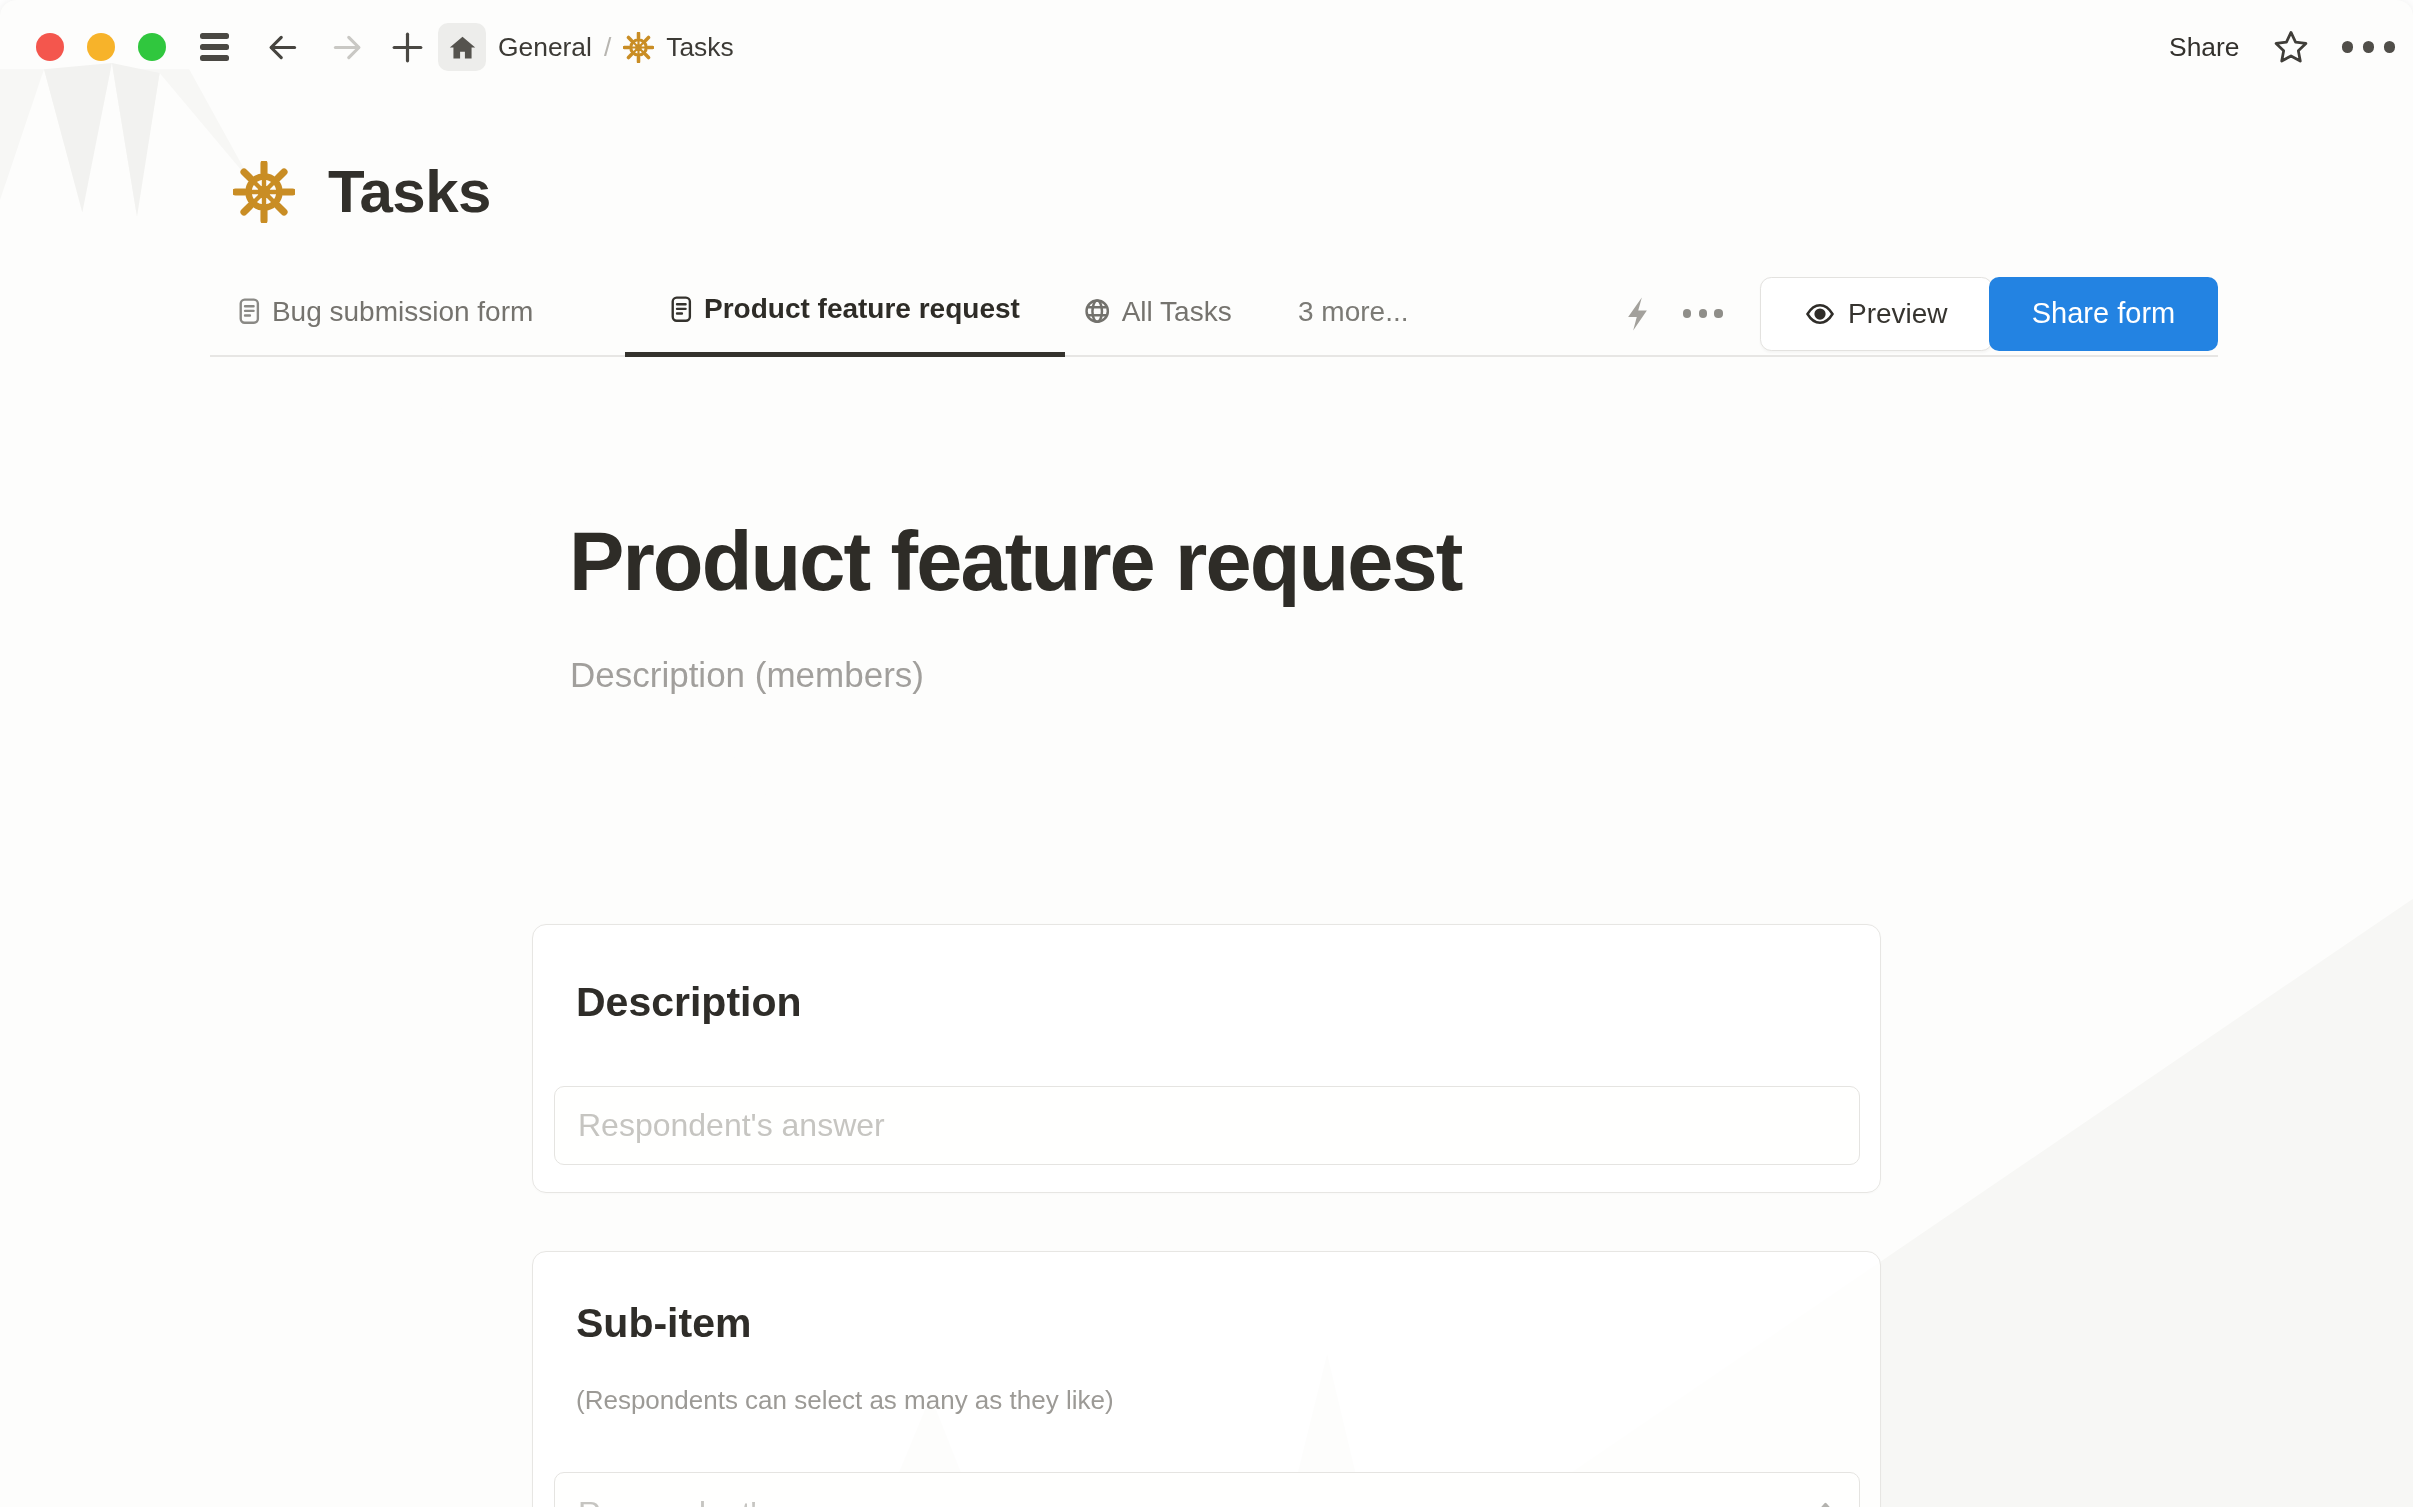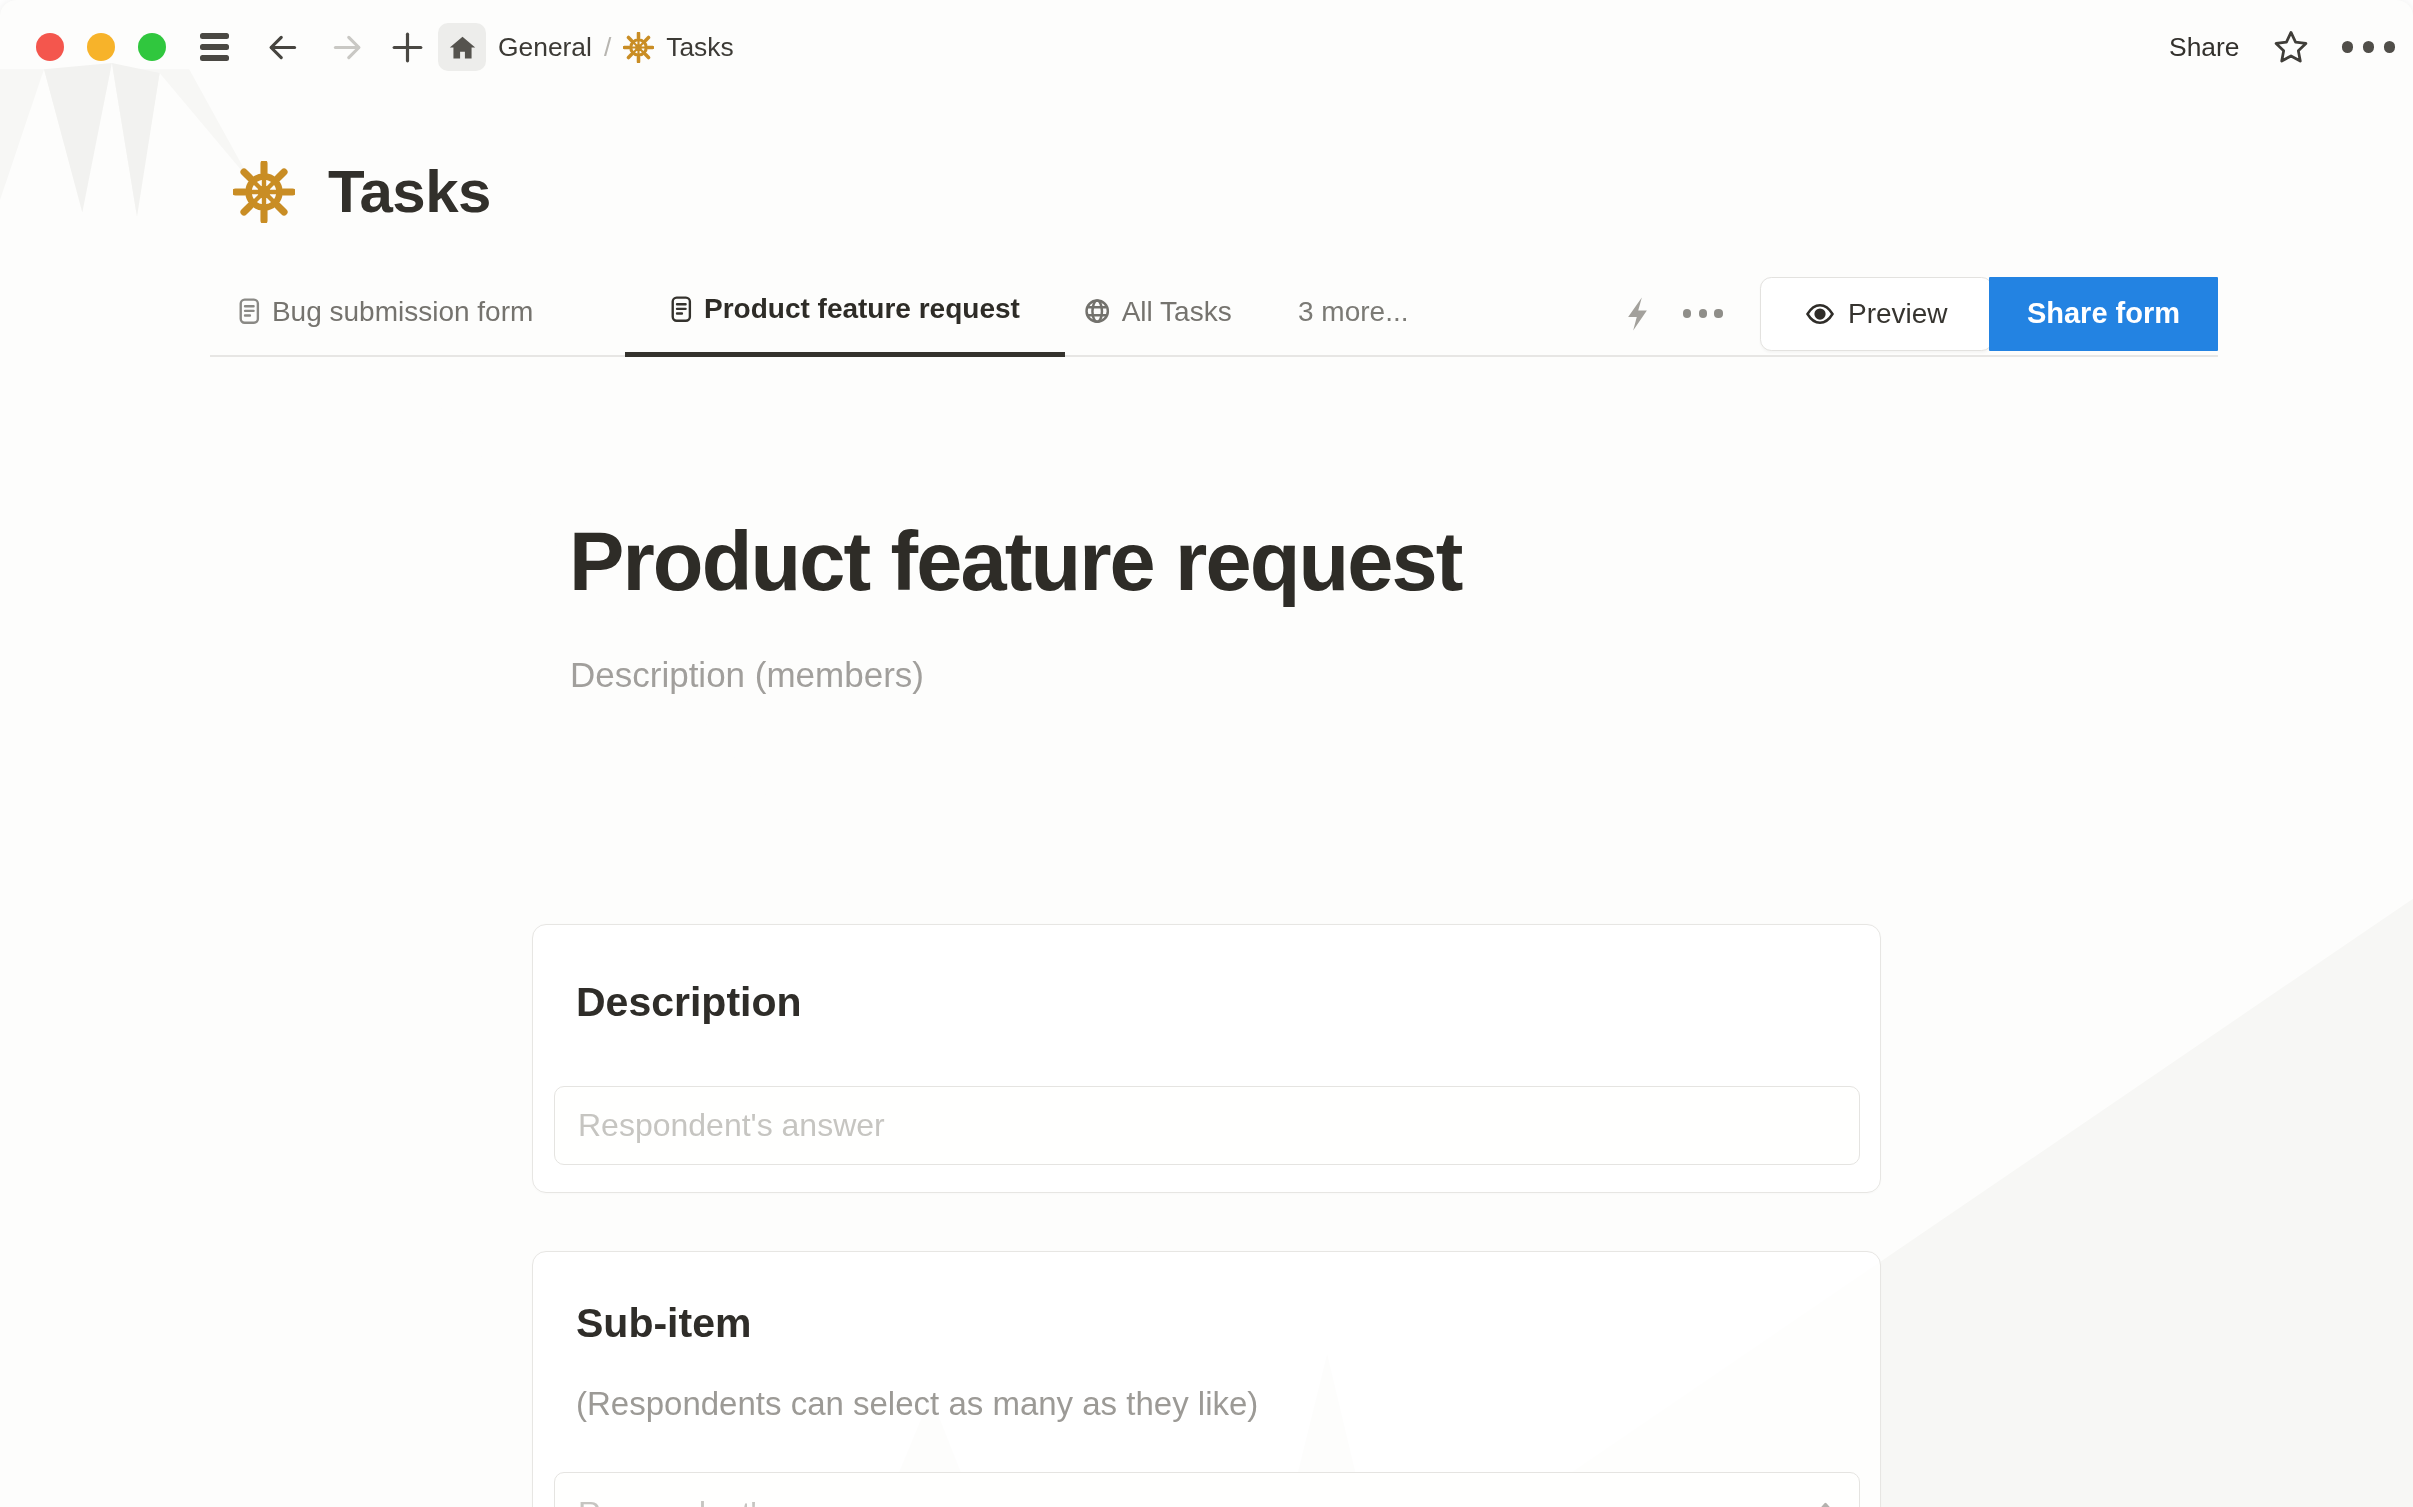--- a/index.html
+++ b/index.html
@@ -54,38 +54,38 @@
   .tab .t-icon { display: flex; }
   .tab-bug { left: 238px; }
   .tab-product { left: 625px; width: 440px; justify-content: center; font-weight: 600; color: #2e2c27; border-bottom: 5.7px solid #34322d; }
   .tab-alltasks { left: 1084px; }
   .tab-more { position: absolute; left: 1298px; bottom: 0; height: 91px; display: flex; align-items: center; font-size: 28px; color: #7b7a75; }
   .bolt-btn { position: absolute; left: 1617px; bottom: 17.6px; width: 40px; height: 50px; display: flex; align-items: center; justify-content: center; color: #a3a19c; }
   .tab-dots { position: absolute; left: 1683px; bottom: 31px; display: flex; gap: 7.5px; align-items: center; height: 25px; }
   .tab-dots i { width: 8.2px; height: 8.2px; border-radius: 50%; background: #8f8e89; }
 
   .preview-btn { position: absolute; left: 1760px; top: 10.7px; width: 233px; height: 74px; background: #ffffff; border: 1.3px solid #e3e2df; border-radius: 11.3px; display: flex; align-items: center; justify-content: center; gap: 12.6px; font-size: 28px; font-weight: 500; color: #36342f; box-shadow: 0 1.3px 2.5px rgba(0,0,0,0.03); }
-  .shareform-btn { position: absolute; left: 1989px; top: 10.7px; width: 229px; height: 74px; border: none; border-radius: 1px; display: flex; align-items: center; justify-content: center; font-size: 29px; font-weight: 700; color: #ffffff; }
+  .shareform-btn { position: absolute; left: 1989px; top: 10.7px; width: 229px; height: 74px; border: none; border-radius: 10px; display: flex; align-items: center; justify-content: center; font-size: 29px; font-weight: 400; color: #ffffff; }
 
   
   .form-title { position: absolute; left: 569px; top: 514px; font-size: 83px; font-weight: 700; letter-spacing: -1.9px; color: #2e2c27; }
   .form-desc-placeholder { position: absolute; left: 570px; top: 655px; font-size: 35px; color: #a19f9c; }
 
   .notice { position: absolute; left: 532px; top: 755px; width: 1349px; height: 112px; background: #f1f0ee; border-radius: 8.8px; display: flex; align-items: center; padding: 0 40px 0 35px; gap: 16.3px; }
   .lock-icon { width: 26.4px; height: 29px; display: flex; color: #84837d; flex: none; }
   .notice-text { font-size: 29.5px; color: #55534e; flex: 1; }
   .notice-action { font-size: 29.5px; color: #34322d; font-weight: 500; }
 
   .qcard { position: absolute; left: 532px; width: 1349px; background: rgba(255,255,255,0.82); border: 1.3px solid #e7e6e3; border-radius: 14px; box-shadow: 0 0.6px 1.9px rgba(0,0,0,0.02); }
   .qcard-1 { top: 924px; height: 269px; }
   .qcard-2 { top: 1251px; height: 440px; }
   .q-title { position: absolute; left: 43px; font-size: 41px; font-weight: 700; color: #2f2d29; }
   .qcard-1 .q-title { top: 54px; }
   .qcard-2 .q-title { top: 48px; }
-  .q-hint { position: absolute; left: 43px; top: 133px; font-size: 33px; color: #9c9a96; }
+  .q-hint { position: absolute; left: 43px; top: 133px; font-size: 26px; color: #9c9a96; }
   .answer-wrap { position: absolute; left: 21.4px; width: 1306px; }
   .qcard-1 .answer-wrap { top: 161px; height: 79px; }
   .qcard-2 .answer-wrap { top: 220px; height: 83px; }
   .answer-input { width: 100%; height: 100%; border: 1.3px solid #e5e4e1; border-radius: 10px; background: #fffffe; font-family: "Liberation Sans", sans-serif; font-size: 32px; color: #0f172a; padding: 0 75px 0 22.6px; outline: none; }
   .answer-input::placeholder { color: #c6c5c1; opacity: 1; }
   .select-chevrons { position: absolute; right: 22.6px; top: 50%; transform: translateY(-50%); width: 25px; height: 30px; color: #b3b2ae; display: flex; }
 
   svg { display: block; }
 </style>
 </head>

